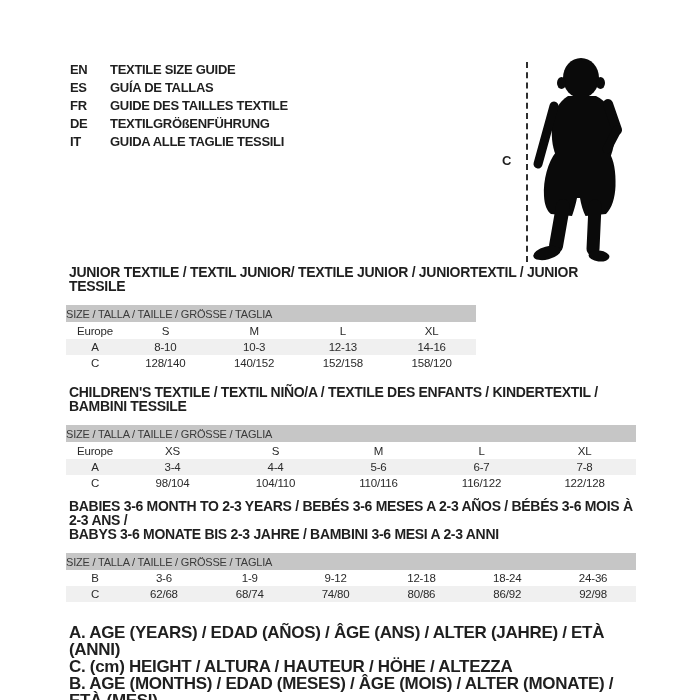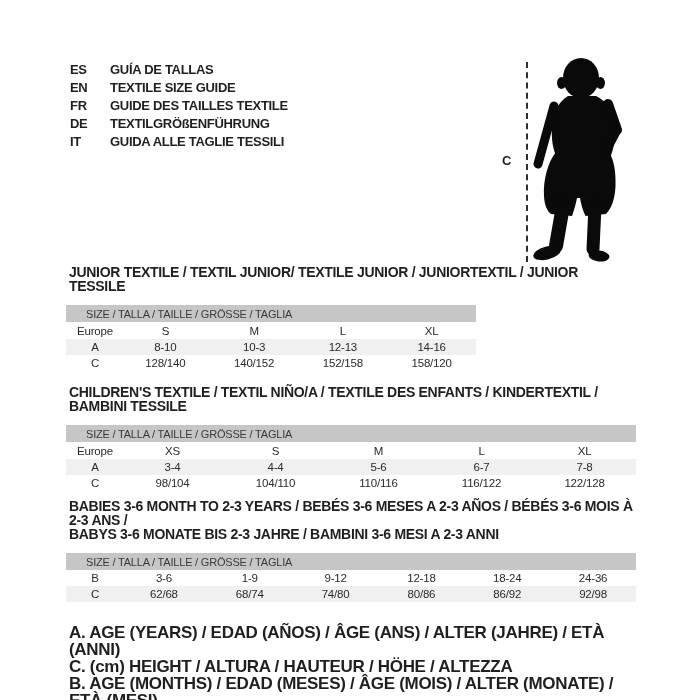--- a/index.html
+++ b/index.html
@@ -34,43 +34,43 @@
   #sec2 { margin-top: 14px; }
   #sec3 { margin-top: 8px; }
 
   table { border-collapse: collapse; table-layout: fixed; margin-top: 12px;
           font-size: 11.5px; letter-spacing: -0.2px; color: #2a2a2a; }
   .t-narrow { width: 410px; }
   .t-wide { width: 570px; }
   td { padding: 0; height: 16px; text-align: center; vertical-align: middle; }
   td.label-col { text-align: center; padding-left: 3px; }
   col.c-label { width: 55px; }
-  tr.size-bar td { background: #c6c6c6; text-align: left; padding-left: 20px;
+  tr.size-bar td { background: #c6c6c6; text-align: left; padding-left: 0;
                    height: 17px; color: #3a3a3a; font-size: 11px; margin-left: 48px; }
   tr.hdr td { height: 17px; }
   tr.alt td { background: #f0f0f0; }
 
   
   .legend { margin-top: 22px; margin-left: 3px; }
   .legend-line { font-size: 17px; font-weight: bold; letter-spacing: -0.3px;
                  line-height: 17px; }
 </style>
 </head>
 <body>
 
 <div class="canvas">
 
   <div class="languages">
     <div class="lang-row">
+      <span class="lang-code">EN</span>
+      <span class="lang-label">TEXTILE SIZE GUIDE</span>
+    </div>
+    <div class="lang-row">
       <span class="lang-code">ES</span>
       <span class="lang-label">GUÍA DE TALLAS</span>
-    </div>
-    <div class="lang-row">
-      <span class="lang-code">EN</span>
-      <span class="lang-label">TEXTILE SIZE GUIDE</span>
     </div>
     <div class="lang-row">
       <span class="lang-code">FR</span>
       <span class="lang-label">GUIDE DES TAILLES TEXTILE</span>
     </div>
     <div class="lang-row">
       <span class="lang-code">DE</span>
       <span class="lang-label">TEXTILGRÖßENFÜHRUNG</span>
     </div>
     <div class="lang-row">

